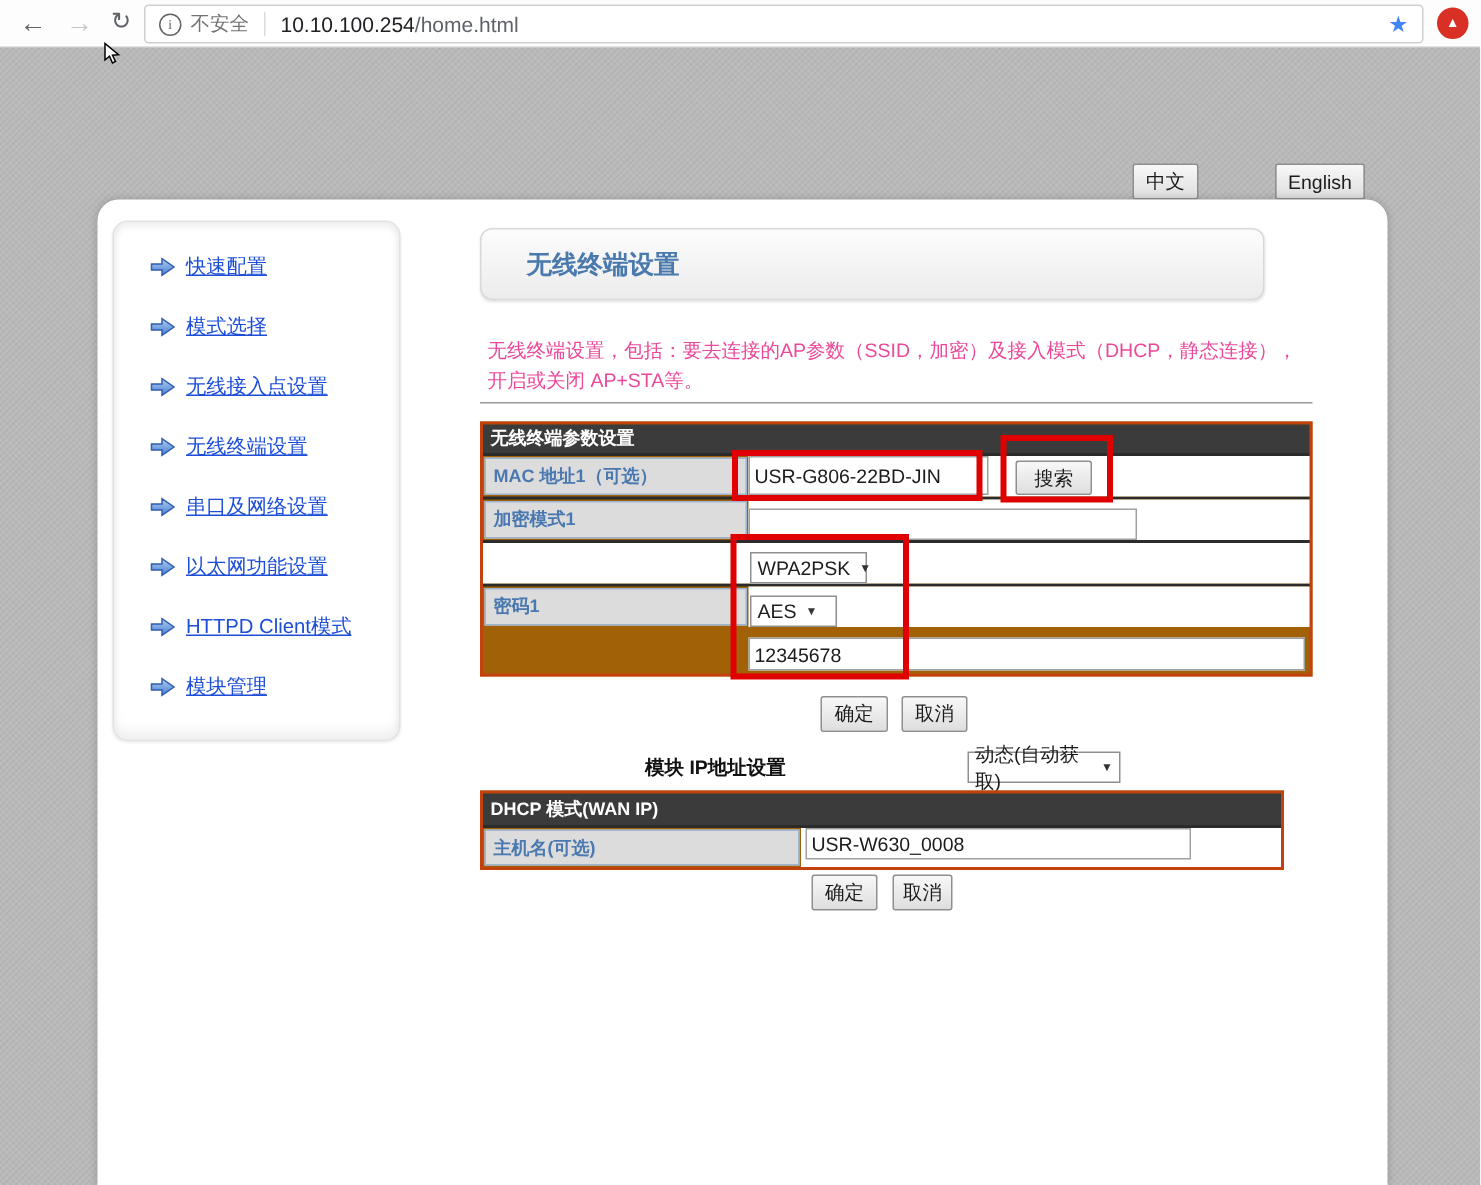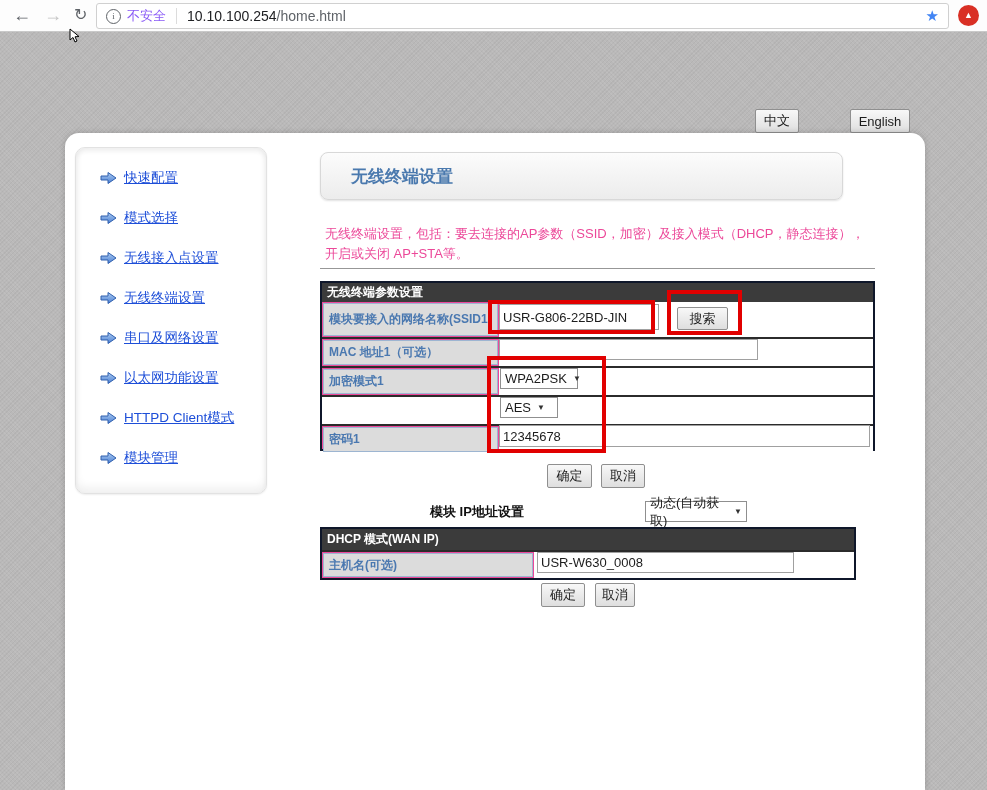--- a/index.html
+++ b/index.html
@@ -11,21 +11,21 @@
                border-bottom:1px solid #c9c9c9;}
   .nav-icon{position:absolute;top:3px;font-size:18px;line-height:24px;color:#5f6368;cursor:default;}
   .nav-back{left:13px;}
   .nav-fwd{left:44px;color:#c4c4c4;}
   .nav-reload{left:74px;font-size:16px;}
   .url-bar{position:absolute;left:96px;top:3px;width:851px;height:24px;background:#fff;
            border:1px solid #d0d0d0;border-radius:3px;display:flex;align-items:center;}
   .info-circle{width:13px;height:13px;margin-left:9px;border:1px solid #5f6368;border-radius:50%;
                font-size:9px;line-height:13px;text-align:center;color:#5f6368;
                font-family:"Liberation Serif",serif;flex:0 0 auto;}
-  .sec-label{margin-left:6px;font-size:13px;color:#8b5cf6;}
+  .sec-label{margin-left:6px;font-size:13px;color:#737373;}
   .url-divider{width:1px;height:16px;background:#dcdcdc;margin:0 10px;}
   .url-host{font-size:14px;color:#202124;}
   .url-path{font-size:14px;color:#5f6368;}
   .star-icon{margin-left:auto;margin-right:9px;font-size:15px;color:#4285f4;}
   .ext-icon{position:absolute;left:958px;top:5px;width:21px;height:21px;border-radius:50%;
             background:#d93025;color:#fff;font-size:9px;line-height:21px;text-align:center;}
 
   
   .desktop{position:absolute;left:0;top:32px;width:987px;height:758px;background-color:#bab9b9;
            background-image:repeating-linear-gradient(45deg,rgba(255,255,255,.07) 0 1px,transparent 1px 3px),
@@ -50,21 +50,21 @@
   .menu-label{font-size:13.5px;color:#1d4ed8;text-decoration:underline;white-space:nowrap;}
 
   
   .title-box{position:absolute;left:320px;top:152px;width:521px;height:46px;border-radius:8px;
              background:linear-gradient(#fcfcfc,#ececec);border:1px solid #d8d8d8;
              box-shadow:0 1px 2px rgba(0,0,0,.12);}
   .page-title{margin:12px 0 0 30px;font-size:17px;font-weight:bold;color:#4a79ae;}
   .description{position:absolute;left:325px;top:224px;width:550px;font-size:13px;color:#ec4899;line-height:1.55;}
   .divider{position:absolute;left:320px;top:268px;width:555px;height:1px;background:#979797;}
 
-  .cfg-table{position:absolute;box-sizing:border-box;border:2px solid #0f172a;background:#ec4899;}
+  .cfg-table{position:absolute;box-sizing:border-box;border:2px solid #c2410c;background:#a16207;}
   .t1{left:320px;top:281px;width:555px;height:170px;}
   .t2{left:320px;top:527px;width:536px;height:53px;}
   .tbl-header{background:#3b3b3b;color:#fff;font-size:12px;font-weight:bold;
               display:flex;align-items:center;padding-left:5px;}
   .t1 .tbl-header{height:19px;}
   .t2 .tbl-header{height:21px;}
   .tbl-row{display:flex;border-top:2px solid #2b2b2b;box-sizing:border-box;}
   .lbl-cell{box-sizing:border-box;background:#dcdcdc;border:1px solid #9db5d1;margin:1px;
             display:flex;align-items:center;padding-left:5px;
             font-size:12px;font-weight:bold;color:#4a78b0;white-space:nowrap;}
@@ -192,24 +192,20 @@
 
   <div class="title-box">
     <div class="page-title">无线终端设置</div>
   </div>
 
   <div class="description">无线终端设置，包括：要去连接的AP参数（SSID，加密）及接入模式（DHCP，静态连接），开启或关闭 AP+STA等。</div>
   <div class="divider"></div>
 
   <div class="cfg-table t1">
     <div class="tbl-header">无线终端参数设置</div>
-    <div class="tbl-row" style="height:35px;border-top:none;">
-      <div class="lbl-cell">模块要接入的网络名称(SSID1</div>
-      <div class="val-cell"></div>
-    </div>
     <div class="tbl-row" style="height:29px;">
       <div class="lbl-cell">MAC 地址1（可选）</div>
       <div class="val-cell"></div>
     </div>
     <div class="tbl-row" style="height:29px;">
       <div class="lbl-cell">加密模式1</div>
       <div class="val-cell"></div>
     </div>
     <div class="tbl-row" style="height:29px;">
       <div class="val-cell"></div>

